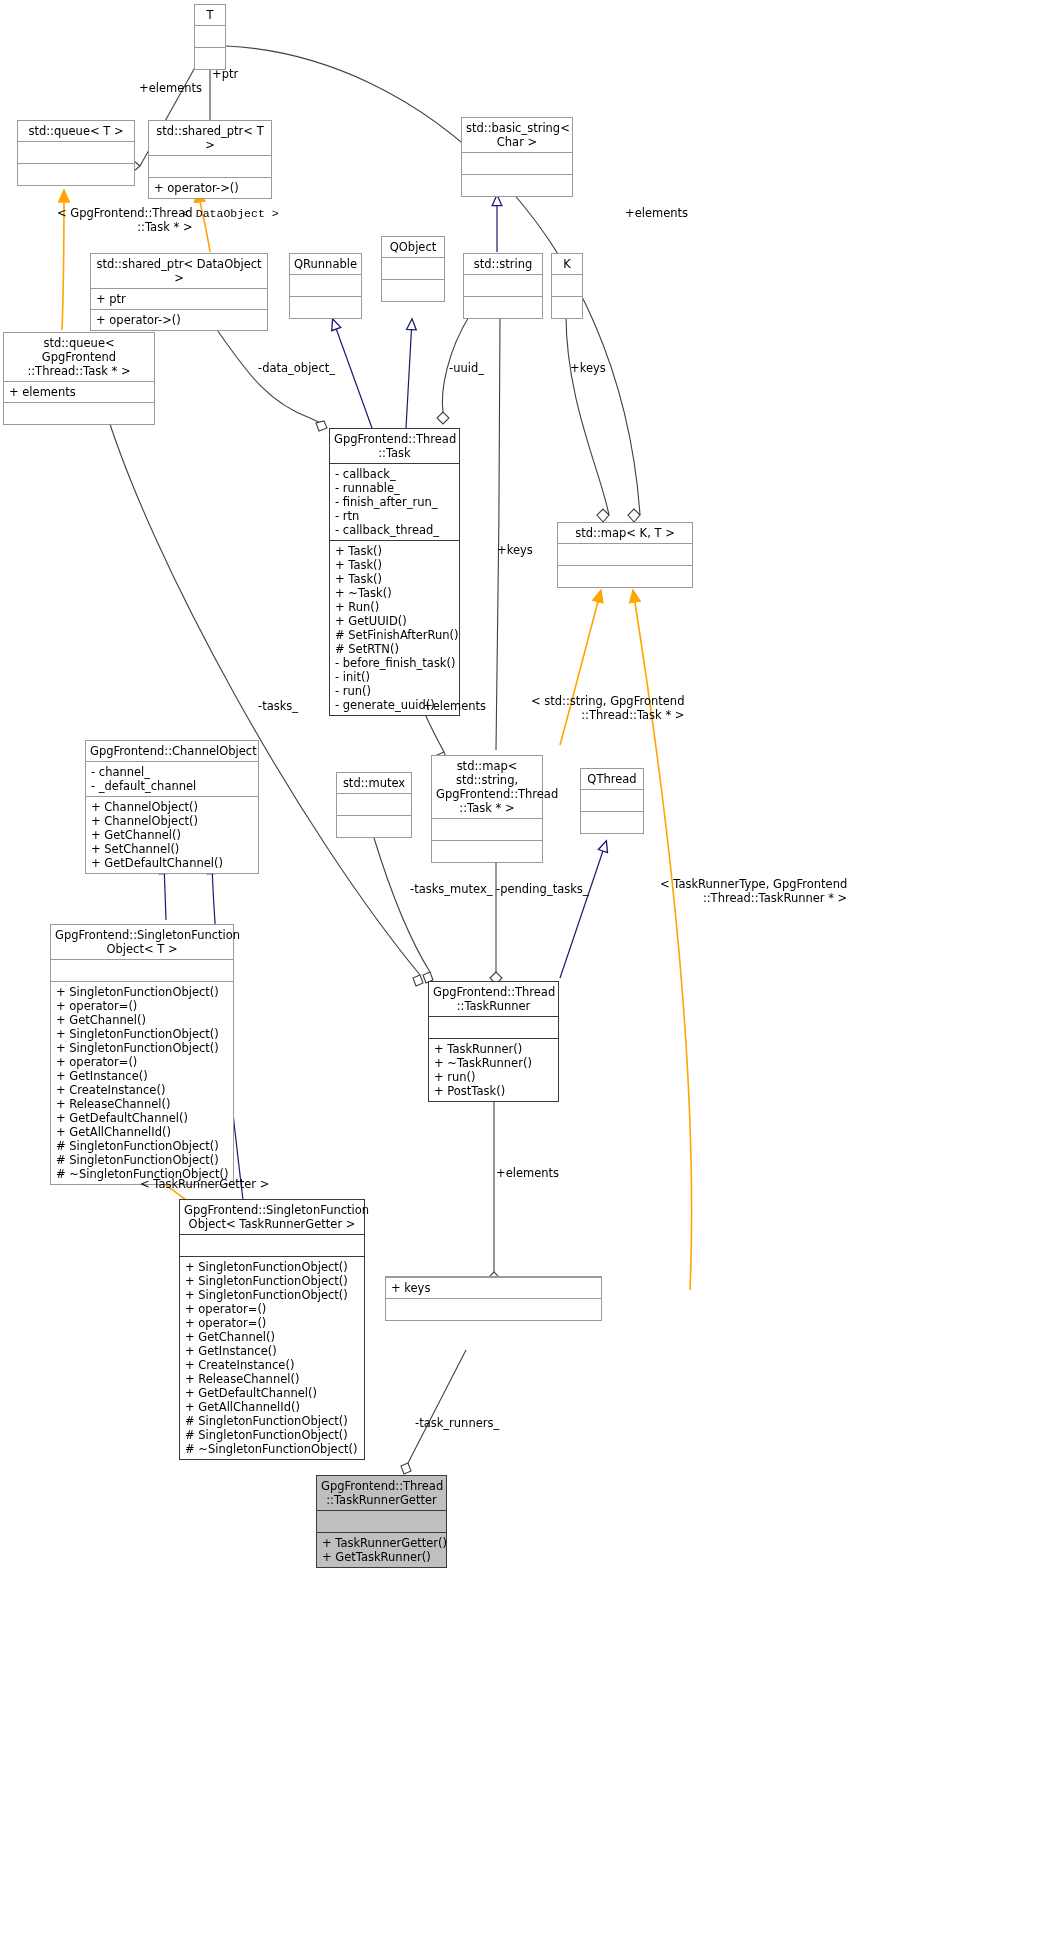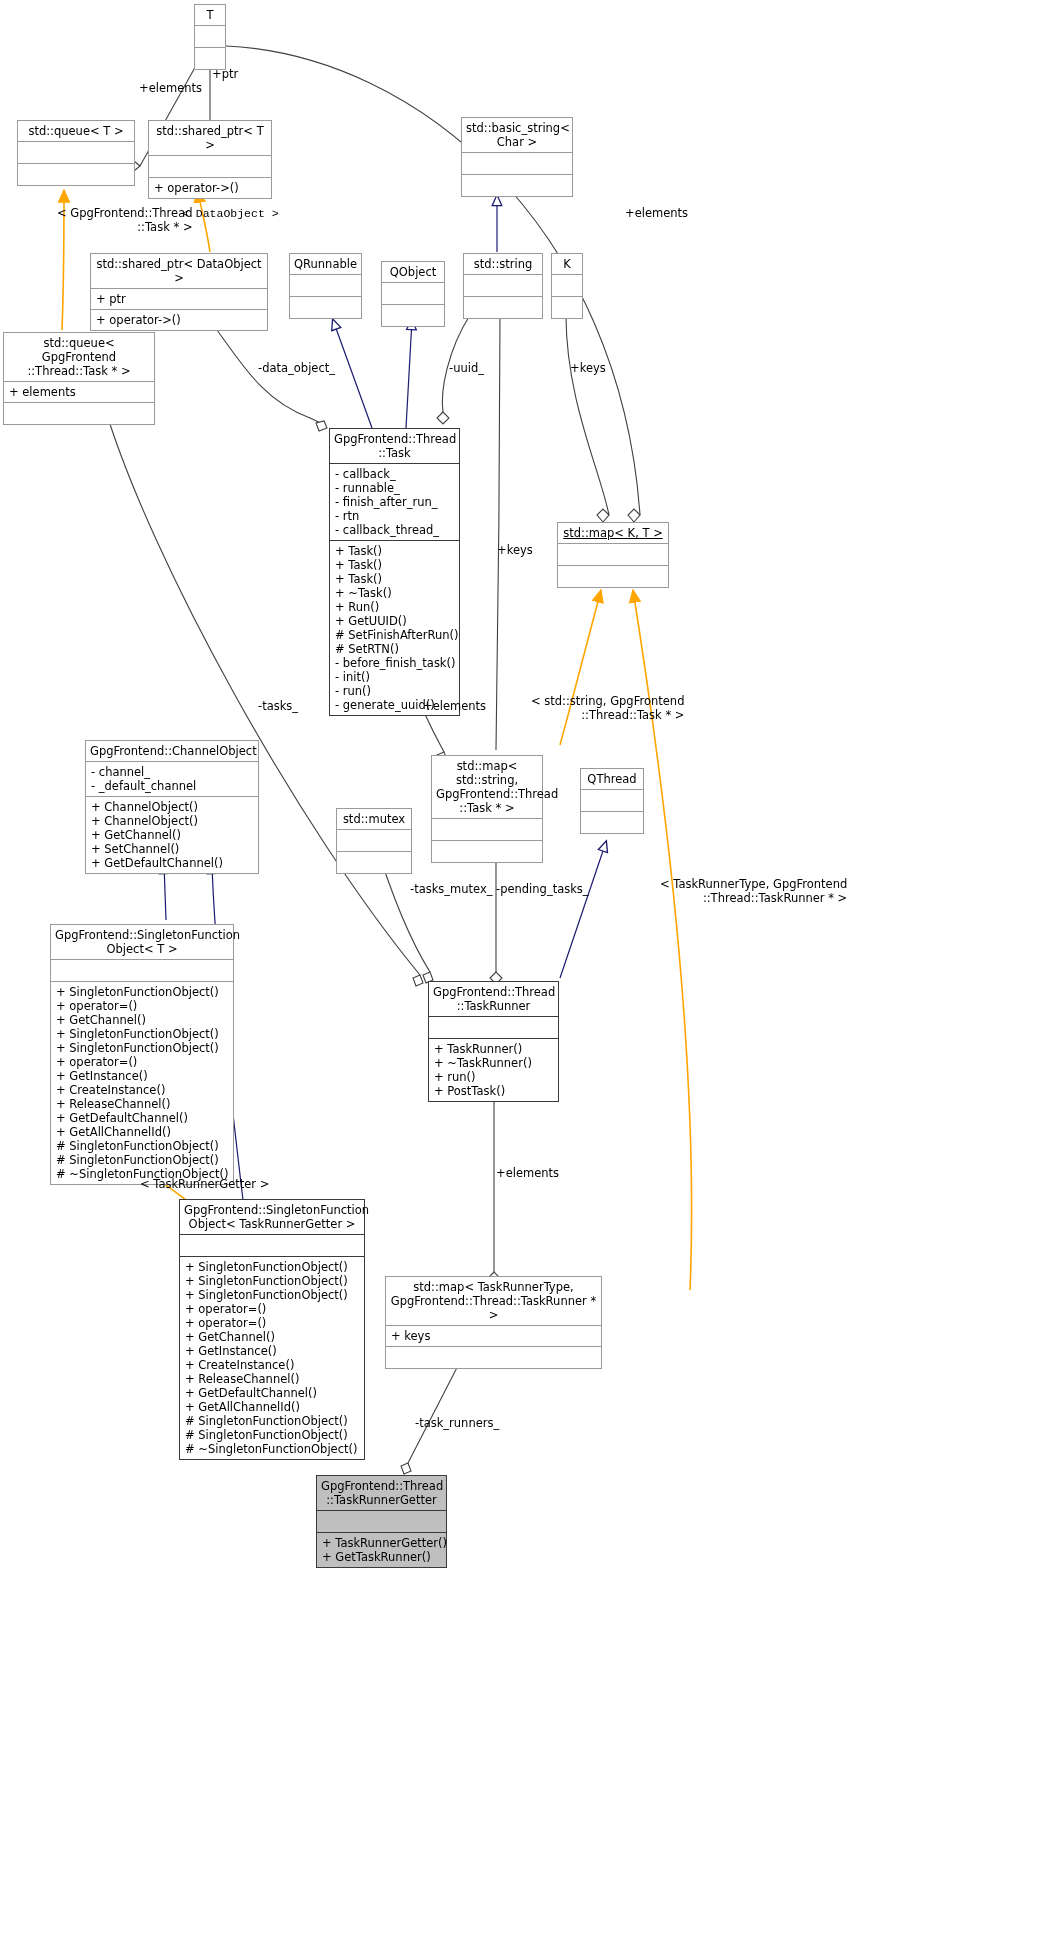--- a/index.html
+++ b/index.html
@@ -257,21 +257,21 @@
   </div>
 
   <div class="node" style="left:289px; top:253px; width:73px;">
     <div class="title">QRunnable</div>
     <div class="sep"></div>
     <div class="compartment empty"></div>
     <div class="sep"></div>
     <div class="compartment empty"></div>
   </div>
 
-  <div class="node" style="left:381px; top:261px; width:64px;">
+  <div class="node" style="left:381px; top:236px; width:64px;">
     <div class="title">QObject</div>
     <div class="sep"></div>
     <div class="compartment empty"></div>
     <div class="sep"></div>
     <div class="compartment empty"></div>
   </div>
 
   <div class="node" style="left:463px; top:253px; width:80px;">
     <div class="title">std::string</div>
     <div class="sep"></div>
@@ -320,21 +320,21 @@
       <div>+ GetUUID()</div>
       <div># SetFinishAfterRun()</div>
       <div># SetRTN()</div>
       <div>- before_finish_task()</div>
       <div>- init()</div>
       <div>- run()</div>
       <div>- generate_uuid()</div>
     </div>
   </div>
 
-  <div class="node" style="left:557px; top:522px; width:112px;text-decoration:underline;">
+  <div class="node" style="left:557px; top:522px; width:136px;">
     <div class="title">std::map&lt; K, T &gt;</div>
     <div class="sep"></div>
     <div class="compartment empty"></div>
     <div class="sep"></div>
     <div class="compartment empty"></div>
   </div>
 
   <div class="node" style="left:85px; top:740px; width:174px;">
     <div class="title">GpgFrontend::ChannelObject</div>
     <div class="sep"></div>
@@ -345,21 +345,21 @@
     <div class="sep"></div>
     <div class="compartment">
       <div>+ ChannelObject()</div>
       <div>+ ChannelObject()</div>
       <div>+ GetChannel()</div>
       <div>+ SetChannel()</div>
       <div>+ GetDefaultChannel()</div>
     </div>
   </div>
 
-  <div class="node" style="left:336px; top:772px; width:76px;margin-top:36px;">
+  <div class="node" style="left:336px; top:772px; width:76px;">
     <div class="title">std::mutex</div>
     <div class="sep"></div>
     <div class="compartment empty"></div>
     <div class="sep"></div>
     <div class="compartment empty"></div>
   </div>
 
   <div class="node" style="left:431px; top:755px; width:112px;">
     <div class="title">std::map&lt; std::string,
 GpgFrontend::Thread
@@ -434,22 +434,20 @@
       <div>+ ReleaseChannel()</div>
       <div>+ GetDefaultChannel()</div>
       <div>+ GetAllChannelId()</div>
       <div># SingletonFunctionObject()</div>
       <div># SingletonFunctionObject()</div>
       <div># ~SingletonFunctionObject()</div>
     </div>
   </div>
 
   <div class="node" style="left:385px; top:1276px; width:217px;">
-    <div class="title">std::map&lt; TaskRunnerType,
-GpgFrontend::Thread::TaskRunner * &gt;</div>
     <div class="sep"></div>
     <div class="compartment">
       <div>+ keys</div>
     </div>
     <div class="sep"></div>
     <div class="compartment empty"></div>
   </div>
 
   <div class="node highlight" style="left:316px; top:1475px; width:131px;">
     <div class="title">GpgFrontend::Thread

